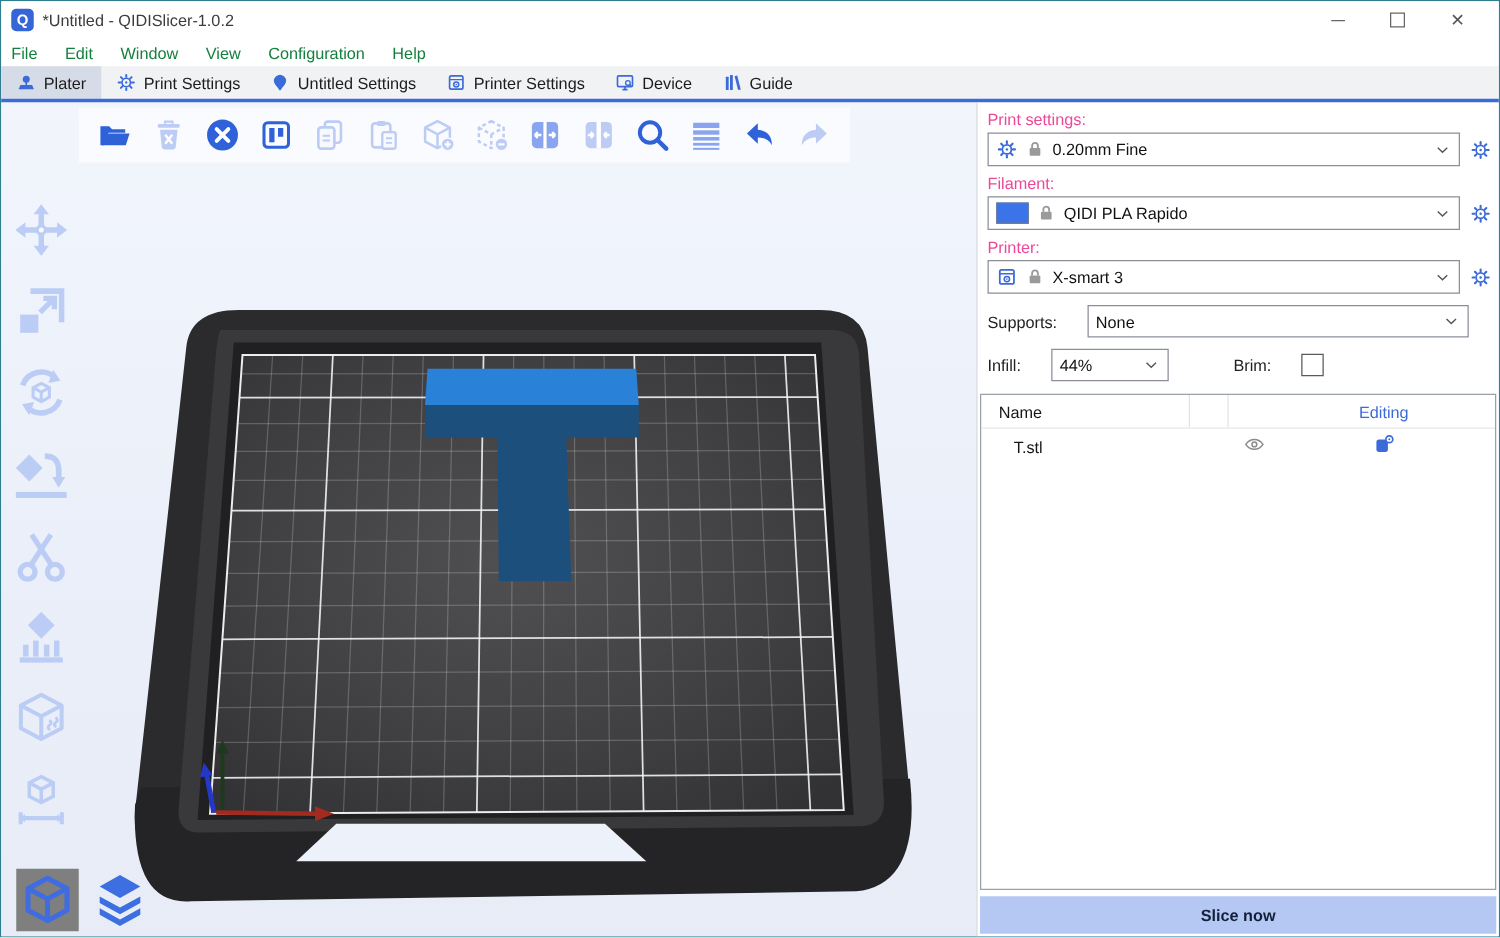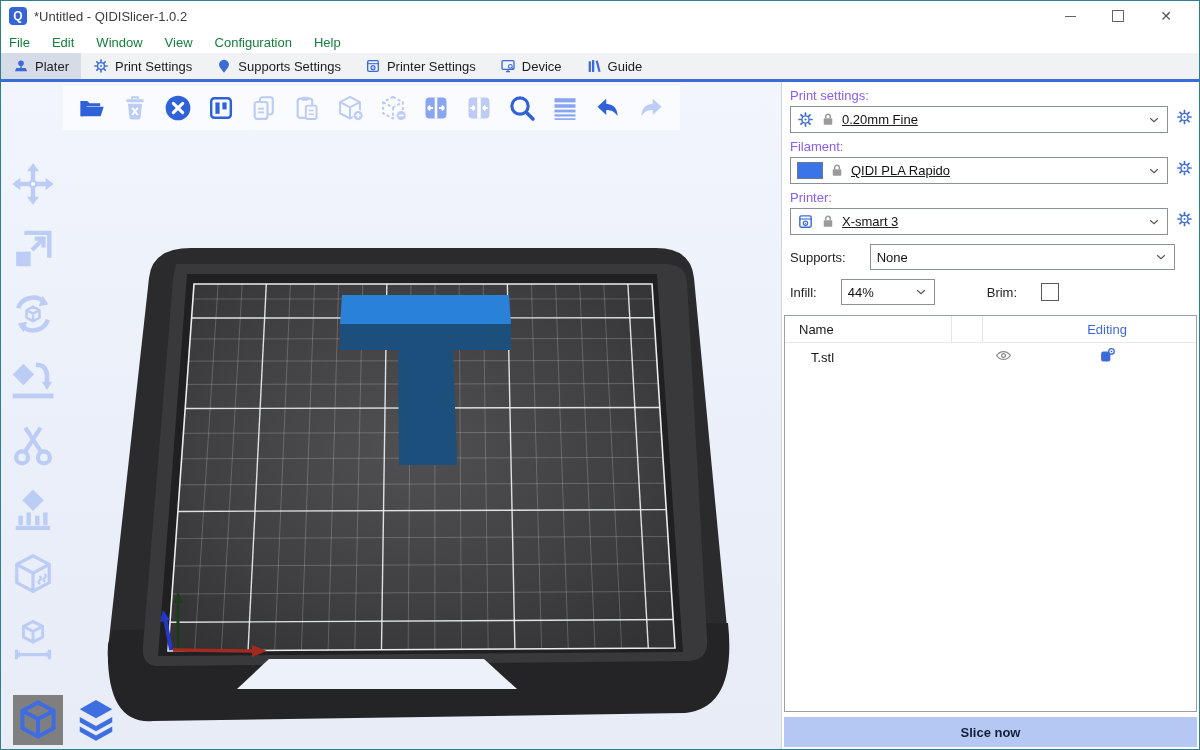--- a/index.html
+++ b/index.html
@@ -44,22 +44,22 @@
   .sidetools{position:absolute;left:6px;top:76px;display:flex;flex-direction:column;gap:14px;}
   .stool{width:52px;height:51px;display:flex;align-items:center;justify-content:center;color:#bccdf5;cursor:pointer;}
   .stool svg{width:46px;height:46px;}
   .viewtoggles{position:absolute;left:12px;bottom:4px;display:flex;align-items:flex-end;gap:8px;}
   .vtog{width:50px;height:50px;display:flex;align-items:center;justify-content:center;cursor:pointer;}
   .vtog.selected{background:#7f7f7f;}
   .vtog svg{width:44px;height:44px;}
   
   .rpanel{width:418px;flex:0 0 auto;box-sizing:border-box;background:#fff;border-left:1px solid #cfd3da;
     display:flex;flex-direction:column;padding:4px 2px 2px 2px;}
-  .plabel{padding:2px 6px 3px 6px;color:#8b5cf6;}
-  .comborow{display:flex;align-items:flex-start;padding:0 0 4px 6px;text-decoration:underline;}
+  .plabel{padding:2px 6px 3px 6px;color:#ec4899;}
+  .comborow{display:flex;align-items:center;padding:0 0 4px 6px;}
   .combo{flex:1;height:25px;border:1px solid #8a8f98;background:#fff;display:flex;align-items:center;
     gap:7px;padding:0 6px;cursor:pointer;}
   .combo .cval{flex:1;color:#111;}
   .cicon{display:inline-flex;width:17px;height:17px;color:#3b6ad9;}
   .cicon svg{width:17px;height:17px;}
   .lock{color:#9a9a9a;width:14px;height:15px;}
   .lock svg{width:14px;height:15px;}
   .chev{width:14px;height:14px;color:#555;display:inline-flex;}
   .chev svg{width:14px;height:14px;}
   .gearbtn{width:20px;height:20px;margin:0 3px 0 6px;color:#3b6ad9;display:flex;align-items:center;
@@ -137,21 +137,21 @@
           </svg>
         </span>
         <span>Print Settings</span>
       </div>
       <div class="tab">
         <span class="ticon">
           <svg viewBox="0 0 24 24">
             <path d="M12 22l-6.2-8.3a7.2 7.2 0 1 1 12.4 0z" fill="currentColor"></path>
           </svg>
         </span>
-        <span>Supports Settings</span>
+        <span>Untitled Settings</span>
       </div>
       <div class="tab">
         <span class="ticon">
           <svg viewBox="0 0 24 24">
             <rect x="4" y="4" width="16" height="16" rx="2" fill="none" stroke="currentColor" stroke-width="2"></rect>
             <path d="M4 8.5h16" stroke="currentColor" stroke-width="1.6"></path>
             <circle cx="12" cy="14.5" r="3" fill="none" stroke="currentColor" stroke-width="1.8"></circle>
             <circle cx="12" cy="14.5" r=".9" fill="currentColor"></circle>
           </svg>
         </span>

